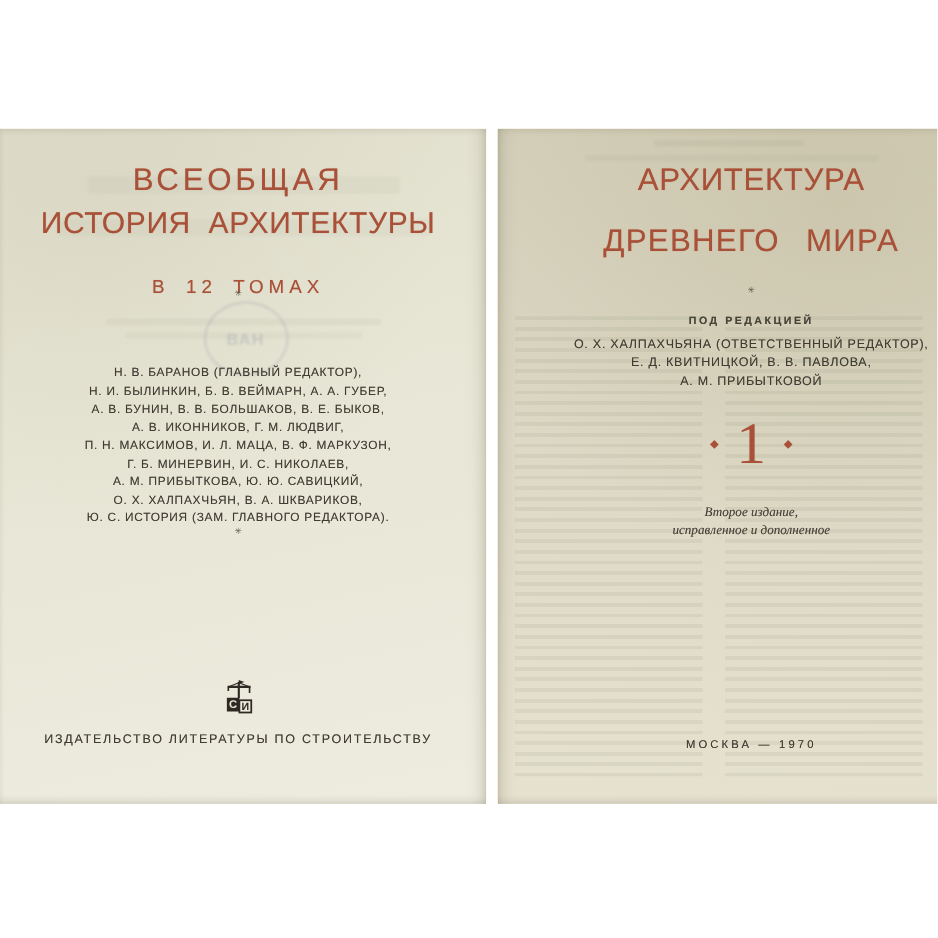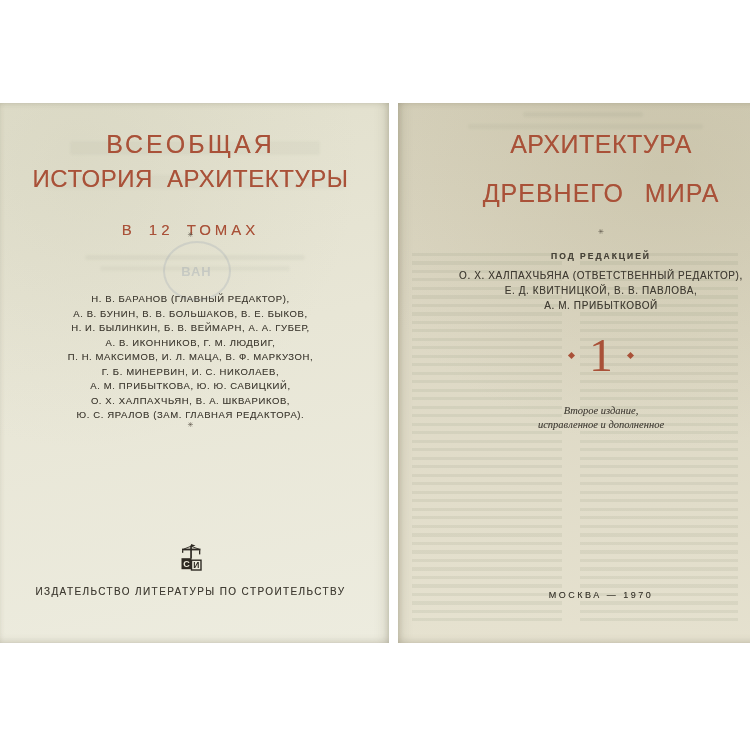--- a/index.html
+++ b/index.html
@@ -160,28 +160,28 @@
     <div class="content">
       <div class="red-title lt1">ВСЕОБЩАЯ</div>
       <div class="red-title lt2">ИСТОРИЯ АРХИТЕКТУРЫ</div>
       <div class="red-title lt3">В 12 ТОМАХ</div>
 
       <div class="tiny-mark l-mark1">✳</div>
 
 
       <div class="name-list l-board">
         <div class="line">Н. В. БАРАНОВ (ГЛАВНЫЙ РЕДАКТОР),</div>
+        <div class="line">Н. И. БЫЛИНКИН, Б. В. ВЕЙМАРН, А. А. ГУБЕР,</div>
         <div class="line">А. В. БУНИН, В. В. БОЛЬШАКОВ, В. Е. БЫКОВ,</div>
-        <div class="line">Н. И. БЫЛИНКИН, Б. В. ВЕЙМАРН, А. А. ГУБЕР,</div>
         <div class="line">А. В. ИКОННИКОВ, Г. М. ЛЮДВИГ,</div>
         <div class="line">П. Н. МАКСИМОВ, И. Л. МАЦА, В. Ф. МАРКУЗОН,</div>
         <div class="line">Г. Б. МИНЕРВИН, И. С. НИКОЛАЕВ,</div>
         <div class="line">А. М. ПРИБЫТКОВА, Ю. Ю. САВИЦКИЙ,</div>
         <div class="line">О. Х. ХАЛПАХЧЬЯН, В. А. ШКВАРИКОВ,</div>
-        <div class="line">Ю. С. ЯРАЛОВ (ЗАМ. ГЛАВНАЯ РЕДАКТОРА).</div>
+        <div class="line">Ю. С. ИСТОРИЯ (ЗАМ. ГЛАВНОГО РЕДАКТОРА).</div>
       </div>
 
       <div class="tiny-mark l-mark2">✳</div>
 
       <div class="logo-wrap">
         <svg width="26" height="32" viewBox="0 0 26 32">
           <polygon points="13,0 17.5,1.6 13,3.2" fill="#2e2a23"></polygon>
           <rect x="12.2" y="1.5" width="1.7" height="13" fill="#2e2a23"></rect>
           <rect x="4" y="4.6" width="18.5" height="1.8" fill="#2e2a23"></rect>
           <line x1="13" y1="2.2" x2="21" y2="5.2" stroke="#2e2a23" stroke-width="0.9"></line>

